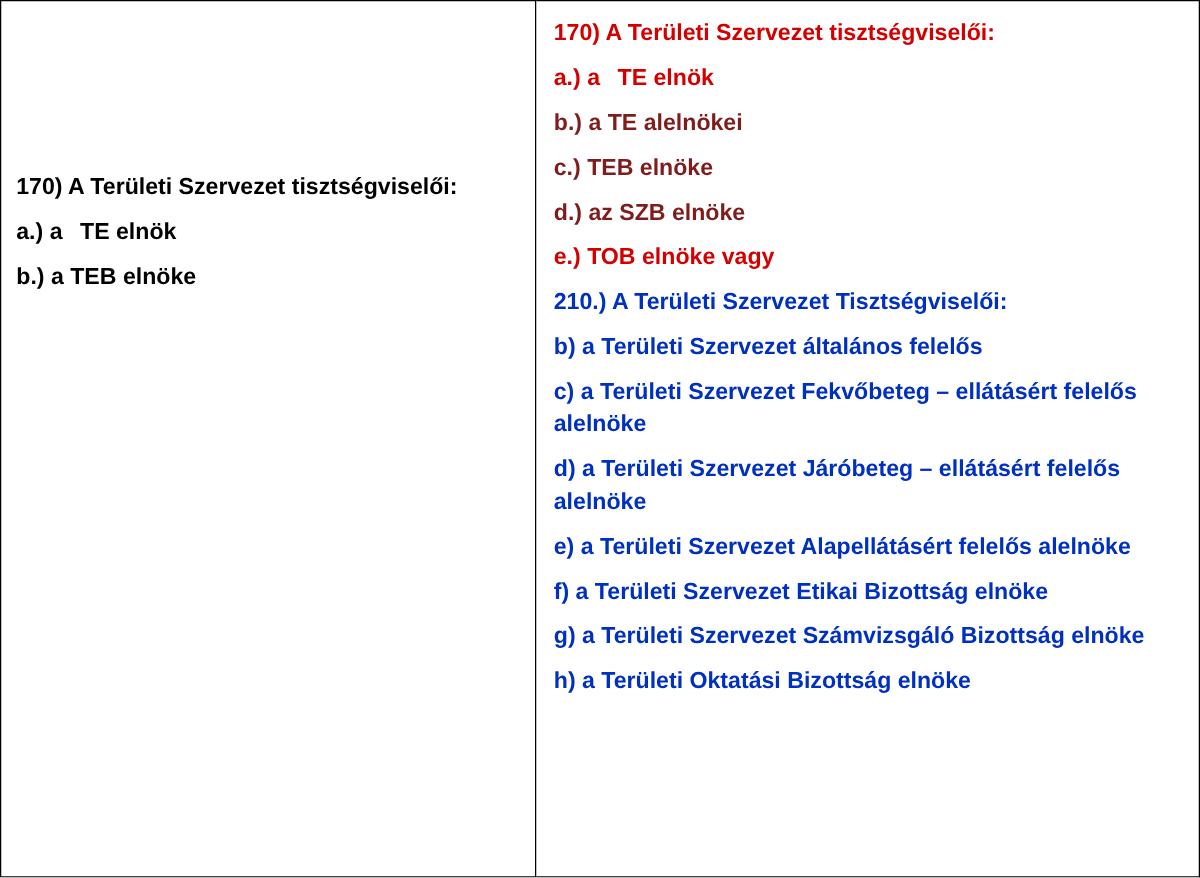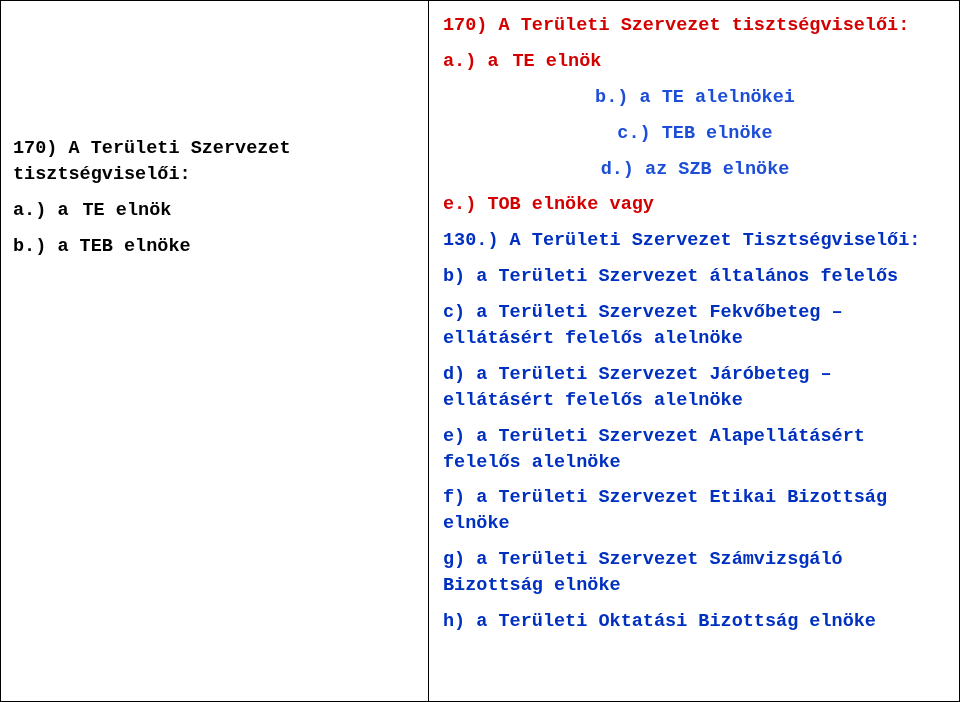--- a/index.html
+++ b/index.html
@@ -13,34 +13,33 @@
     line-height: 1.4;
   }
   .page {
     width: 960px;
     height: 702px;
     display: flex;
   }
   .col {
     border: 1px solid #000;
     position: relative;
-    font-family: Liberation Mono, monospace;
   }
   .col-left {
     width: 429px;
     padding: 10px 12px;
   }
   .col-right {
     width: 531px;
     padding: 8px 12px 10px 14px;
     border-left: none;
   }
   .black { color: #000; }
   .red   { color: #d40000; }
-  .green { color: #1d4ed8; text-align: center; }
+  .green { color: #7f1d1d; }
   .blue  { color: #0030c0; }
   .item {
     margin-bottom: 6px;
   }
   .item-rx {
     margin-top: 10px;
     margin-bottom: 10px;
   }
   .item-rh {
     margin-top: 4px;
@@ -78,21 +77,21 @@
     <div class="item-rh red">170) A Területi Szervezet tisztségviselői:</div>
 
     <div class="item-rx red">
       <span>a.) a</span><span class="spacer-a"></span><span>TE elnök</span>
     </div>
     <div class="item-rx green">b.) a TE alelnökei</div>
     <div class="item-rx green">c.) TEB elnöke</div>
     <div class="item-rx green">d.) az SZB elnöke</div>
     <div class="item-rx red">e.) TOB elnöke  vagy</div>
 
-    <div class="item-rx blue">130.) A Területi Szervezet Tisztségviselői:</div>
+    <div class="item-rx blue">210.) A Területi Szervezet Tisztségviselői:</div>
 
     <div class="item-rx blue">b)  a Területi Szervezet általános felelős</div>
     <div class="item-rx blue">c)  a Területi Szervezet Fekvőbeteg – ellátásért felelős alelnöke</div>
     <div class="item-rx blue">d)  a Területi Szervezet Járóbeteg – ellátásért felelős alelnöke</div>
     <div class="item-rx blue">e)  a Területi Szervezet Alapellátásért felelős alelnöke</div>
     <div class="item-rx blue">f)  a Területi Szervezet Etikai Bizottság elnöke</div>
     <div class="item-rx blue">g)  a Területi Szervezet Számvizsgáló Bizottság elnöke</div>
     <div class="item-rx blue" style="margin-bottom:16px">h)  a Területi Oktatási Bizottság elnöke</div>
   </div>
 

